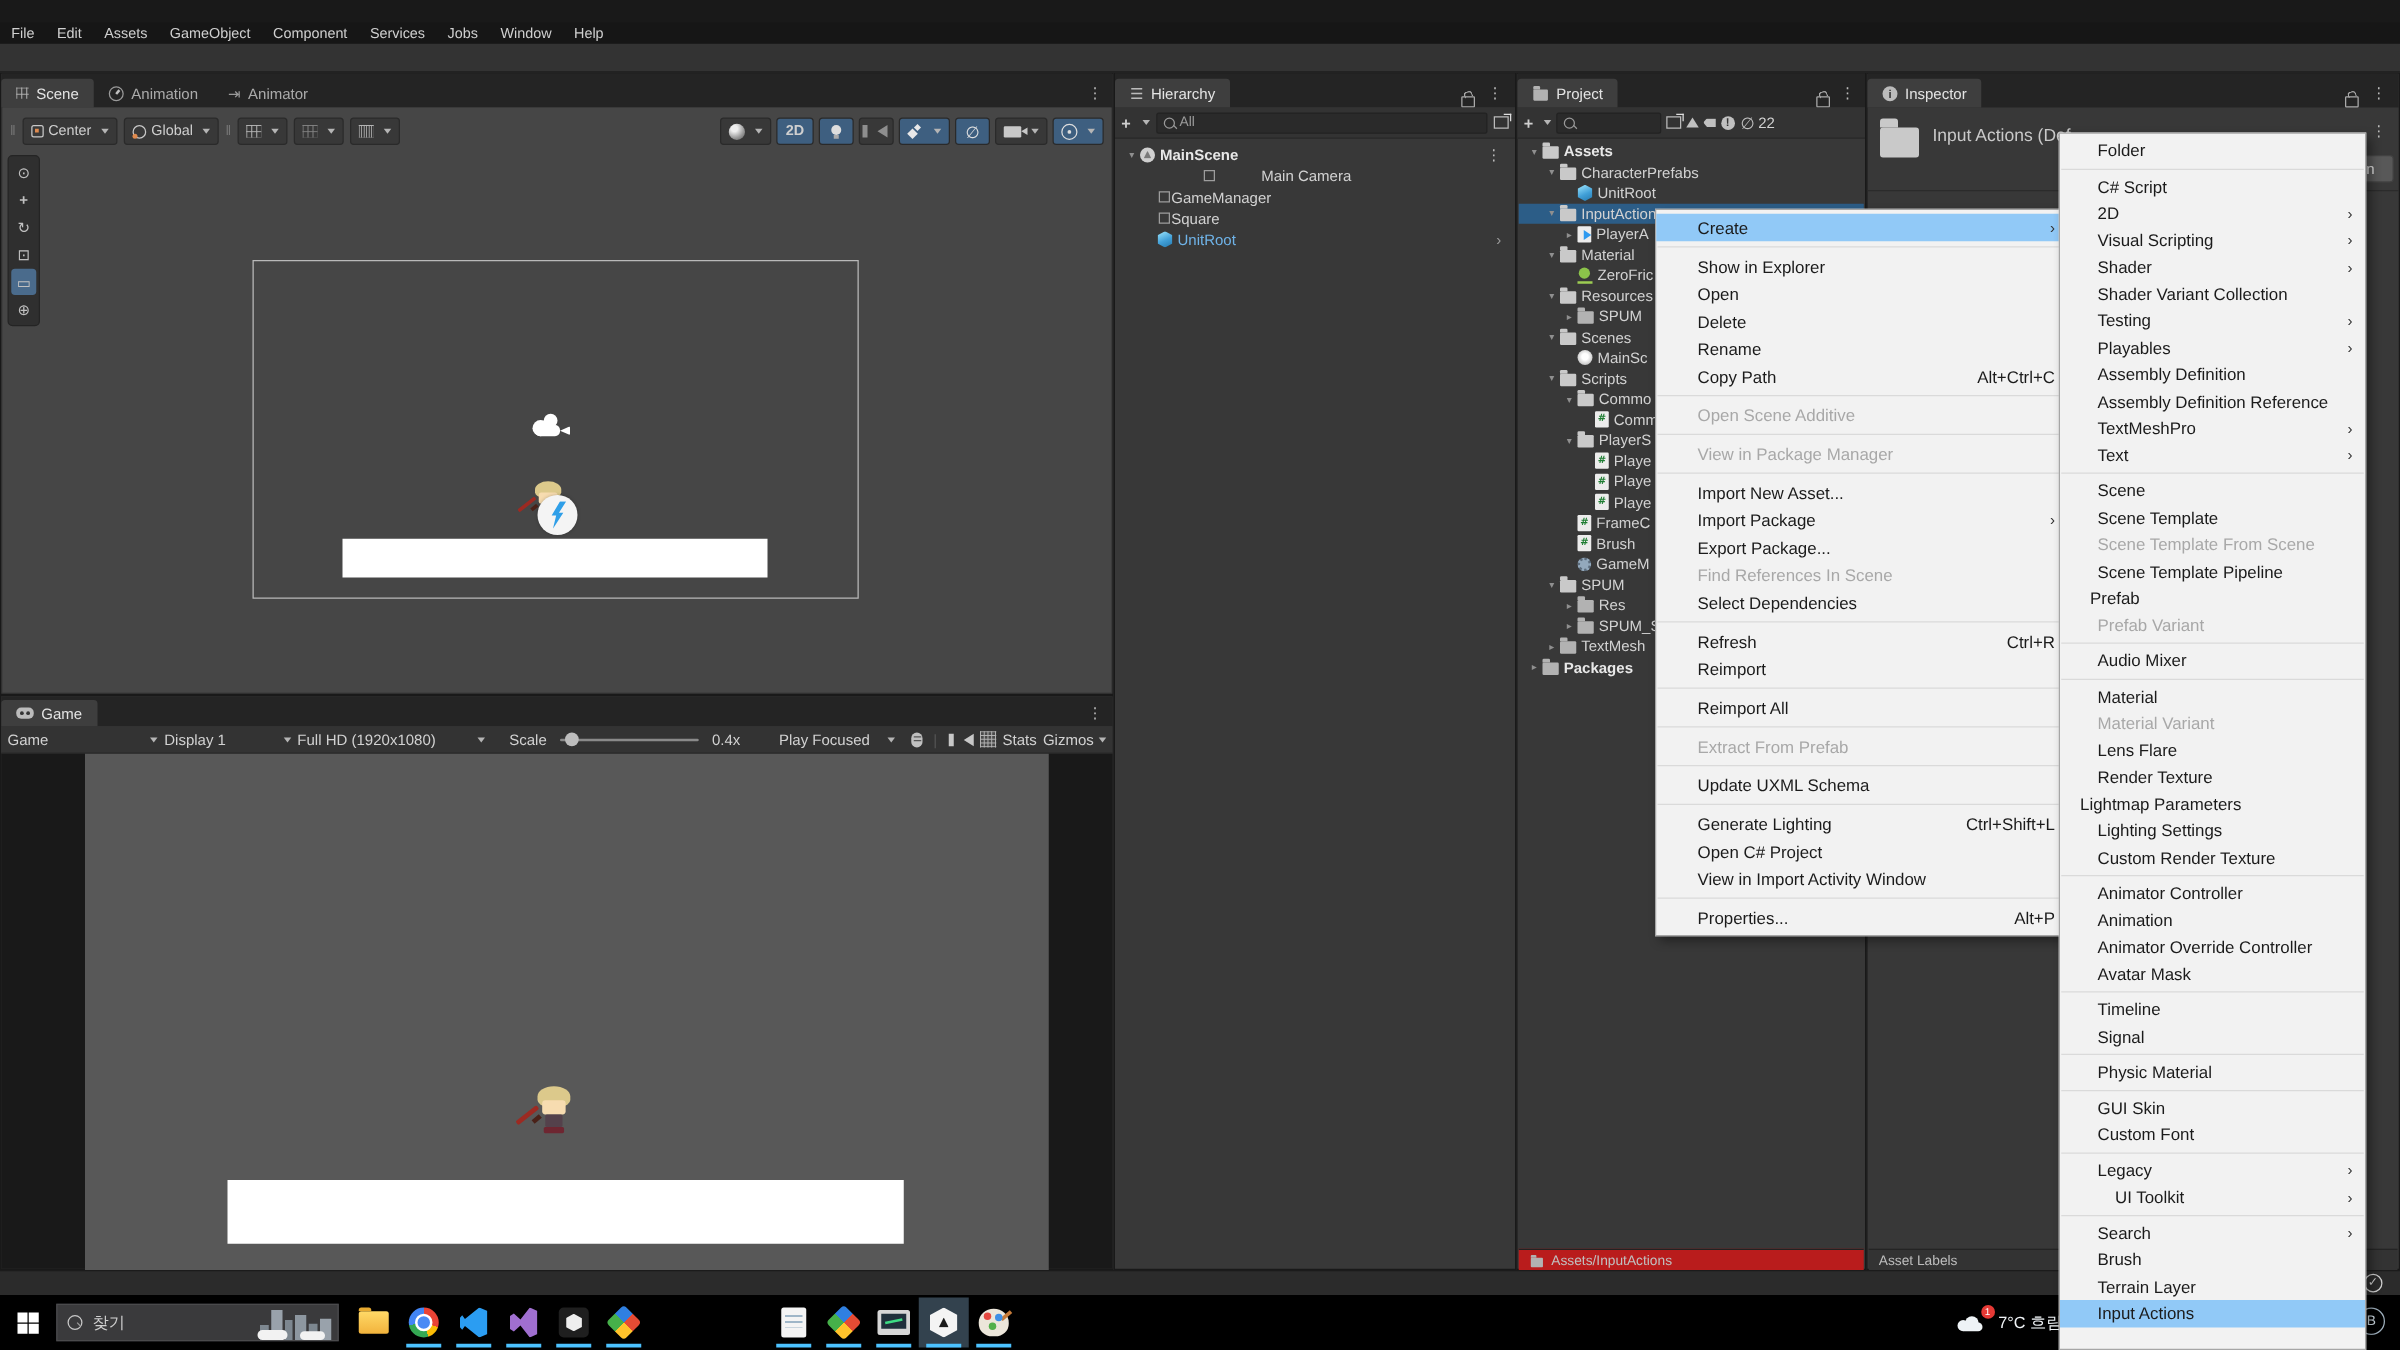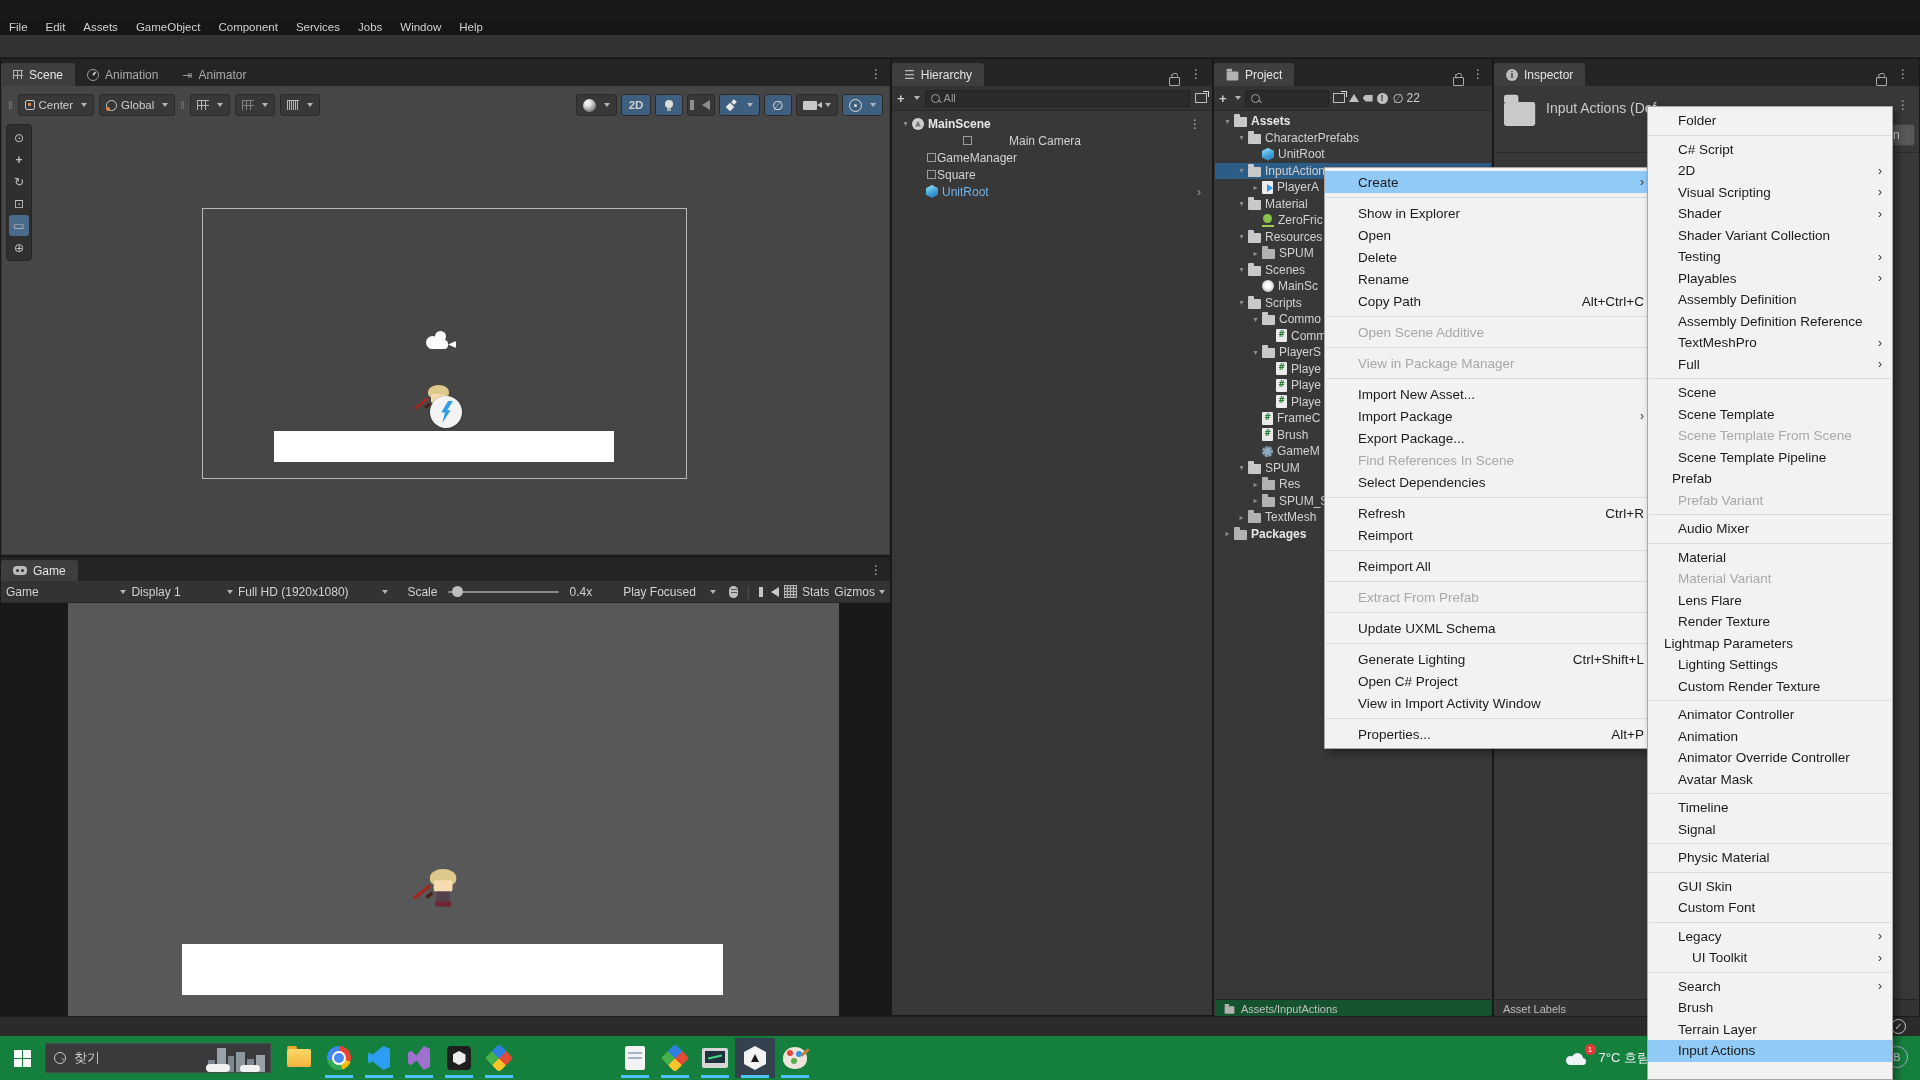--- a/index.html
+++ b/index.html
@@ -92,21 +92,21 @@
   .m-item{display:flex;align-items:center;padding:0 10px 0 33px;}
   .m-item.sel{background:#91c9f7;}
   .m-item.dis{color:#a8a8a8;}
   .m-label{flex:1;white-space:nowrap;}
   .m-short{margin-left:28px;white-space:nowrap;}
   .m-arrow{margin-left:18px;color:#333;font-size:12px;}
   .m-sep{height:1px;background:#dadada;margin:4px 1px;}
 
   
   #statusbar{left:0;top:1016px;width:1920px;height:20px;background:#2b2b2b;border-top:1px solid #1b1b1b;box-sizing:border-box;}
-  #taskbar{left:0;top:1036px;width:1920px;height:44px;background:#15803d;display:flex;align-items:center;z-index:10;}
+  #taskbar{left:0;top:1036px;width:1920px;height:44px;background:#000000;display:flex;align-items:center;z-index:10;}
   #winlogo{width:17px;height:17px;display:grid;grid-template-columns:8px 8px;grid-template-rows:8px 8px;gap:1px;margin:0 14px;}
   #winlogo i{background:#fff;}
   #tsearch{width:226px;height:30px;background:#3a3a3c;border:1px solid #4a4a4c;display:flex;align-items:center;gap:8px;padding:0 8px;color:#d0d0d0;font-size:13px;box-sizing:border-box;position:relative;overflow:hidden;}
   #city{position:absolute;right:2px;bottom:0;width:62px;height:28px;}
   #city i{position:absolute;bottom:0;background:#7d8790;}
   #city .cl{position:absolute;background:#f2f2f2;border-radius:8px;}
   .tico{width:40px;height:40px;display:flex;align-items:center;justify-content:center;position:relative;flex:none;}
   .tico .ul{position:absolute;bottom:0;left:6px;right:6px;height:3px;background:#4cc2ff;}
   .tico.active{background:#33424e;}
   
@@ -596,21 +596,21 @@
           <span class="tarrow">▸</span>
           <span class="ticon i-folder"></span>
           <span>TextMesh</span>
         </div>
         <div class="trow" style="height: 16.5px; padding-left: 6px;">
           <span class="tarrow">▸</span>
           <span class="ticon i-folder"></span>
           <span style="font-weight: bold; color: rgb(232, 232, 232);">Packages</span>
         </div>
       </div>
-    <div class="abs flex" style="left:1px;right:1px;top:940px;height:17px;background:#14532d;border-top:1px solid #222;padding:0 8px;gap:5px;font-size:11px;color:#c0c0c0;">
+    <div class="abs flex" style="left:1px;right:1px;top:940px;height:17px;background:#b91c1c;border-top:1px solid #222;padding:0 8px;gap:5px;font-size:11px;color:#c0c0c0;">
       <span class="i-folder" style="transform:scale(.75)"></span>
       <span>Assets/InputActions</span>
     </div>
   </div>
 
   <div class="panel" style="left:1493px;top:58px;width:427px;height:958px;">
     <div class="tabbar">
       <div class="tab active">
           <span style="width:12px;height:12px;border-radius:50%;background:#bbb;color:#333;font-size:9px;font-weight:bold;text-align:center;line-height:12px">i</span>
           <span>Inspector</span>
@@ -837,21 +837,21 @@
         <span class="m-label">Assembly Definition</span>
       </div>
       <div class="m-item" style="height: 21.5px; padding-left: 30px;">
         <span class="m-label">Assembly Definition Reference</span>
       </div>
       <div class="m-item" style="height: 21.5px; padding-left: 30px;">
         <span class="m-label">TextMeshPro</span>
         <span class="m-arrow">›</span>
       </div>
       <div class="m-item" style="height: 21.5px; padding-left: 30px;">
-        <span class="m-label">Full</span>
+        <span class="m-label">Text</span>
         <span class="m-arrow">›</span>
       </div>
       <div class="m-sep" style="margin: 3px 1px;"></div>
       <div class="m-item" style="height: 21.5px; padding-left: 30px;">
         <span class="m-label">Scene</span>
       </div>
       <div class="m-item" style="height: 21.5px; padding-left: 30px;">
         <span class="m-label">Scene Template</span>
       </div>
       <div class="m-item dis" style="height: 21.5px; padding-left: 30px;">

